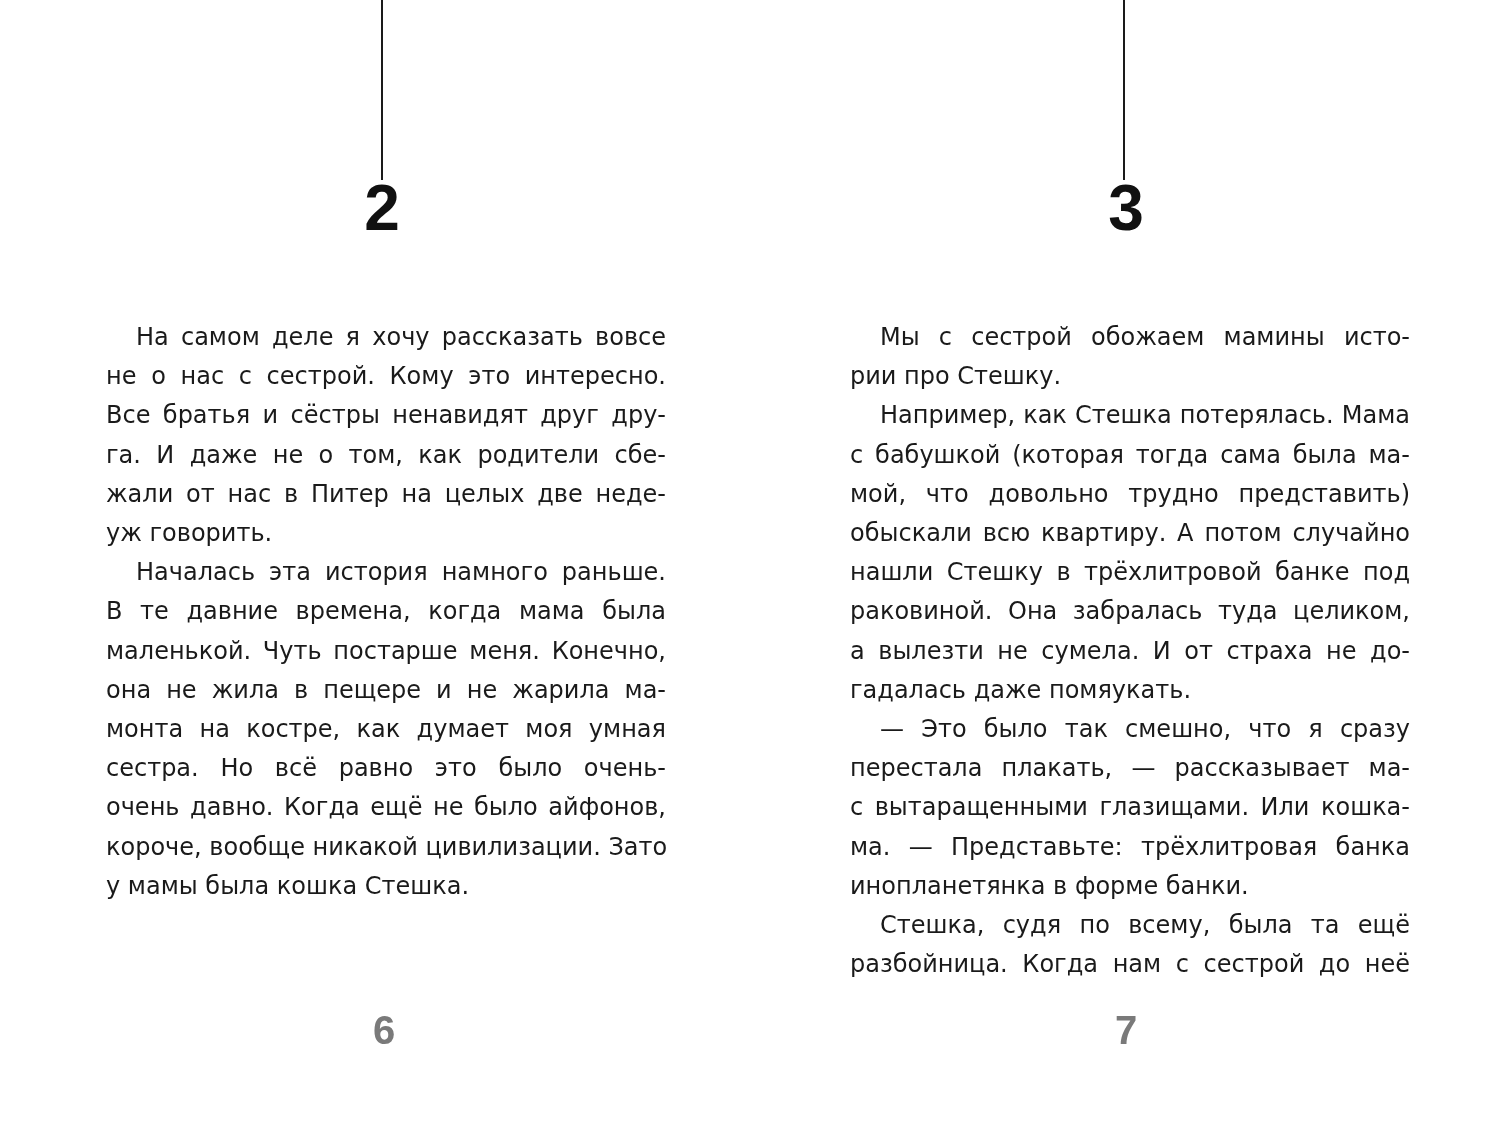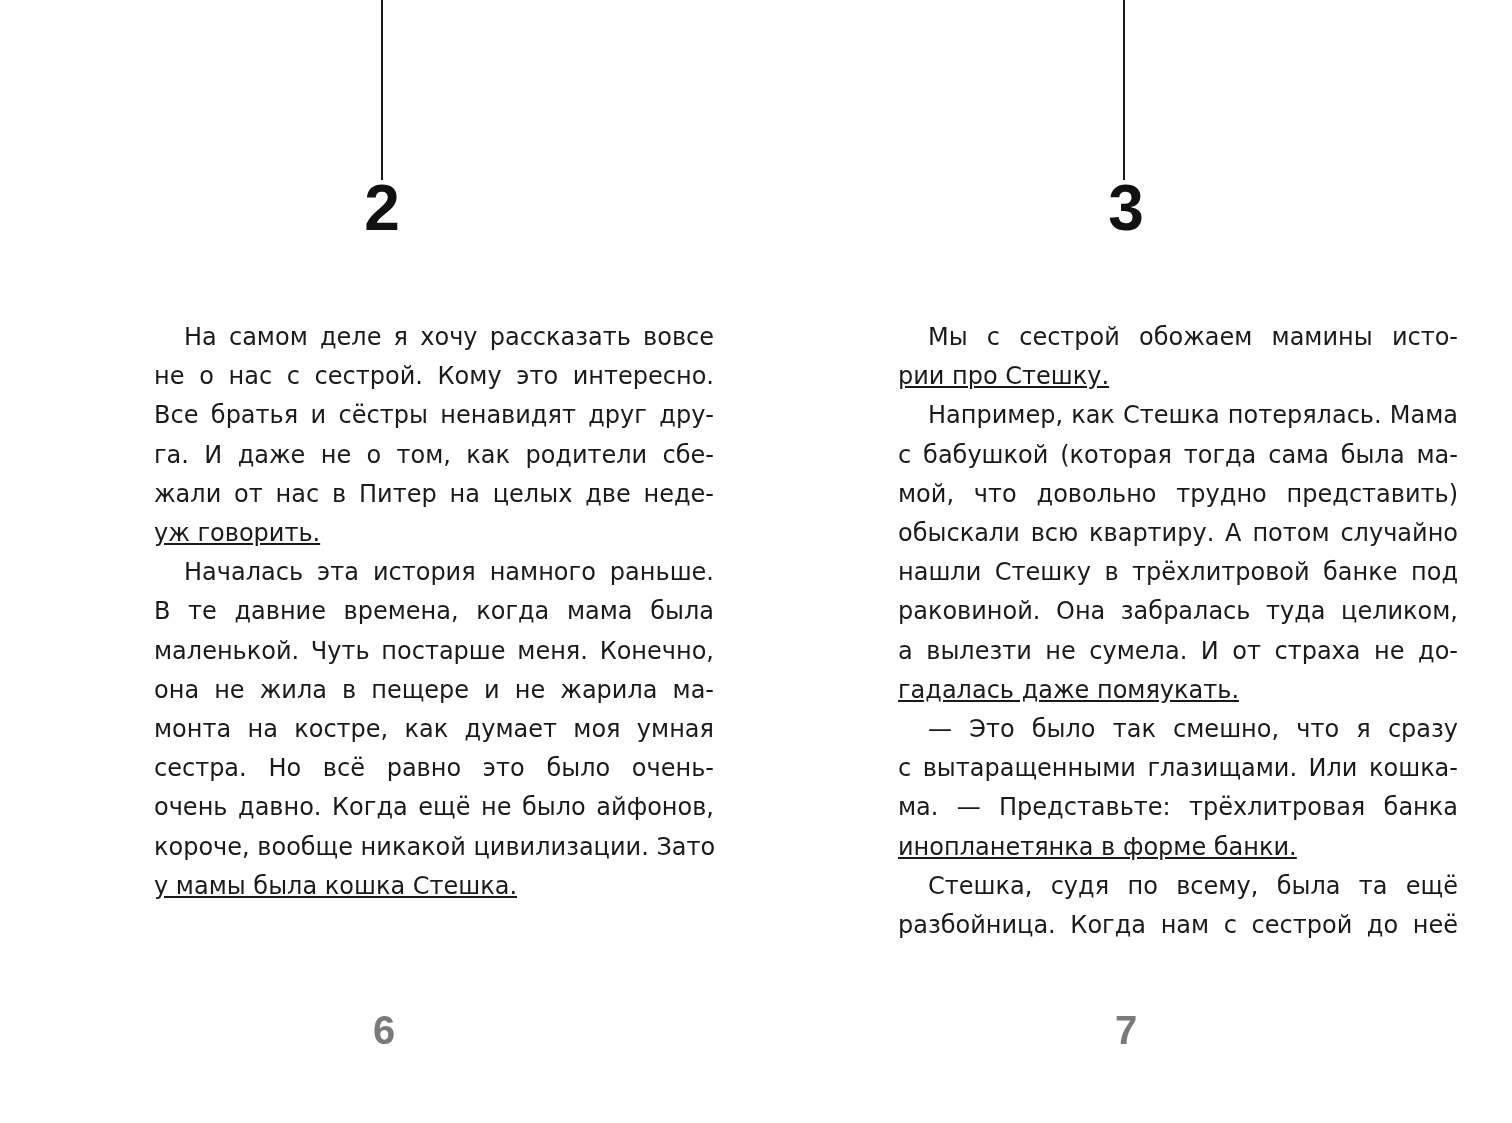--- a/index.html
+++ b/index.html
@@ -9,24 +9,24 @@
   .page.right { left: 756px; width: 756px; }
   .string { position: absolute; top: 0; width: 2px; background: #1a1a1a; }
   .chapter-num {
     position: absolute; top: 176px; width: 80px; text-align: center;
     font-family: "Liberation Sans", sans-serif; font-weight: bold; font-size: 64px;
     line-height: 64px; color: #111;
   }
   .text {
     position: absolute; top: 318px; width: 560px;
     font-family: "DejaVu Sans", sans-serif; font-size: 24px; line-height: 39.2px;
-    color: #1a1a1a; text-align: justify; margin-left: 48px;
+    color: #1a1a1a; text-align: justify;
   }
   .text .line { display: block; text-align: justify; text-align-last: justify; white-space: nowrap; }
-  .text .line.end { text-align-last: left; text-decoration: underline; }
+  .text .line.end { text-align-last: left; }
   .text .line.indent { padding-left: 30px; }
   .folio {
     position: absolute; top: 1008px; width: 80px; text-align: center;
     font-family: "Liberation Sans", sans-serif; font-weight: bold; font-size: 40px;
     color: #7a7a7a;
   }
 </style>
 </head>
 <body>
 
@@ -61,20 +61,21 @@
       <span class="line end">рии про Стешку.</span>
       <span class="line indent">Например, как Стешка потерялась. Мама</span>
       <span class="line">с бабушкой (которая тогда сама была ма-</span>
       <span class="line">мой, что довольно трудно представить)</span>
       <span class="line">обыскали всю квартиру. А потом случайно</span>
       <span class="line">нашли Стешку в трёхлитровой банке под</span>
       <span class="line">раковиной. Она забралась туда целиком,</span>
       <span class="line">а вылезти не сумела. И от страха не до-</span>
       <span class="line end">гадалась даже помяукать.</span>
       <span class="line indent">— Это было так смешно, что я сразу</span>
+      <span class="line">перестала плакать, — рассказывает ма-</span>
       <span class="line">с вытаращенными глазищами. Или кошка-</span>
       <span class="line">ма. — Представьте: трёхлитровая банка</span>
       <span class="line end">инопланетянка в форме банки.</span>
       <span class="line indent">Стешка, судя по всему, была та ещё</span>
       <span class="line">разбойница. Когда нам с сестрой до неё</span>
     </div>
   <div class="folio" style="left:330px;">7</div>
 </div>
 
 </body></html>

